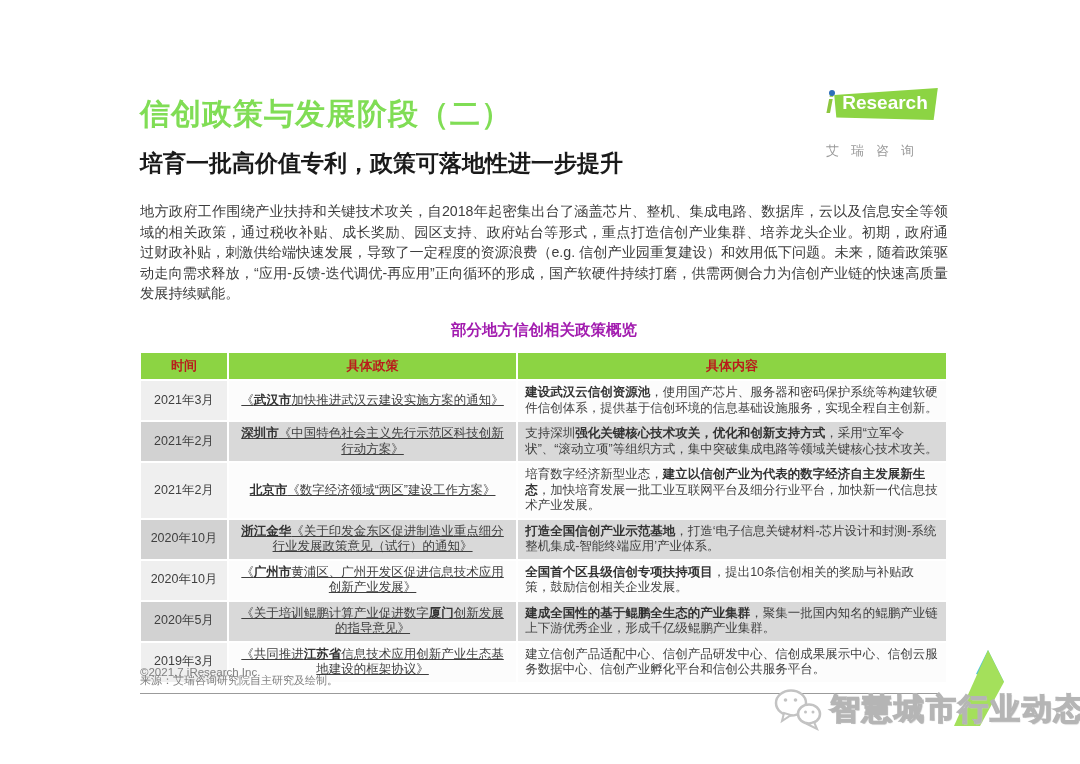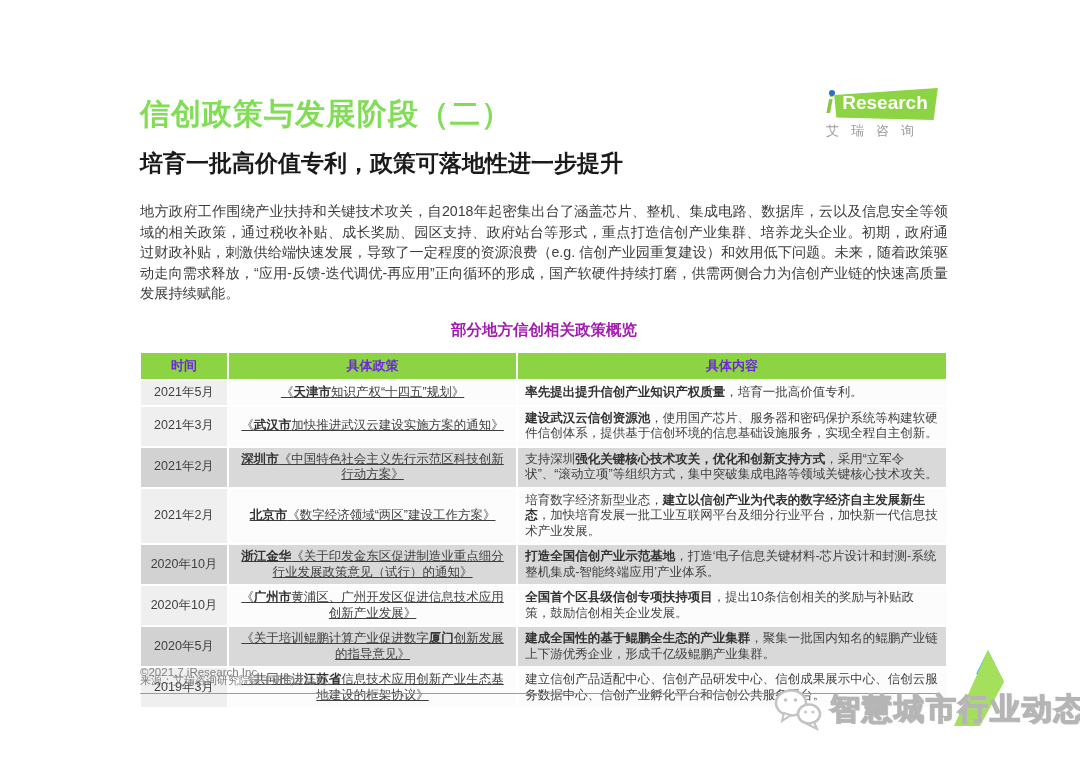--- a/index.html
+++ b/index.html
@@ -23,33 +23,33 @@
   }
   
   .logo { position:absolute; left:826px; top:88px; width:130px; }
   .logo-row { display:flex; align-items:flex-end; }
   .logo-i { color:#8cc63f; font-weight:bold; font-size:26px; position:relative; margin-right:1px; font-style:italic; }
   .logo-i::before { content:''; position:absolute; top:1px; left:3px; width:6px; height:6px; border-radius:50%; background:#2e6fba; }
   .logo-flag {
     background:#8cd443; color:#ffffff; font-weight:bold; font-size:19px;
     padding:4px 10px 6px 8px; clip-path:polygon(0 22%, 100% 0, 96% 100%, 2% 92%);
   }
-  .logo-cn { margin-top:2px; color:#9a9a9a; font-size:13px; letter-spacing:12px; white-space:nowrap; }
+  .logo-cn { margin-top:22px; color:#9a9a9a; font-size:13px; letter-spacing:12px; white-space:nowrap; }
   
   .table-title {
     position:absolute; left:140px; top:320px; width:808px; text-align:center;
     font-size:15.5px; font-weight:bold; color:#a21caf;
   }
   table.policy-table {
     position:absolute; left:139px; top:351px; width:809px;
     border-collapse:separate; border-spacing:2px;
     font-size:12.5px; color:#3f3f3f;
   }
   .policy-table th {
-    background:#8cd443; color:#6d28d9; font-weight:bold; font-size:13px;
+    background:#8cd443; color:#b91c1c; font-weight:bold; font-size:13px;
     padding:4px 2px; text-align:center;
   }
   .policy-table td { padding:4px 7px; vertical-align:middle; line-height:15.5px; }
   .policy-table td.time { text-align:center; white-space:nowrap; }
   .policy-table td.policy { text-align:center; text-decoration:underline; }
   .policy-table td.content { text-align:left; }
   tr.light td { background:#fcfcfc; }
   tr.light td.time { background:#efefef; }
   tr.dark td { background:#d9d9d9; }
   tr.dark td.time { background:#d2d2d2; }
@@ -98,25 +98,20 @@
         <col style="width:429px">
       </colgroup>
     <thead>
       <tr>
         <th>时间</th>
         <th>具体政策</th>
         <th>具体内容</th>
       </tr>
     </thead>
     <tbody>
-      <tr class="light">
-        <td class="time">2021年5月</td>
-        <td class="policy"><span>《</span><b>天津市</b><span>知识产权“十四五”规划》</span></td>
-        <td class="content"><span></span><b>率先提出提升信创产业知识产权质量</b><span>，培育一批高价值专利。</span></td>
-      </tr>
       <tr class="light">
         <td class="time">2021年3月</td>
         <td class="policy"><span>《</span><b>武汉市</b><span>加快推进武汉云建设实施方案的通知》</span></td>
         <td class="content"><span></span><b>建设武汉云信创资源池</b><span>，使用国产芯片、服务器和密码保护系统等构建软硬件信创体系，提供基于信创环境的信息基础设施服务，实现全程自主创新。</span></td>
       </tr>
       <tr class="dark">
         <td class="time">2021年2月</td>
         <td class="policy"><b>深圳市</b><span>《中国特色社会主义先行示范区科技创新行动方案》</span></td>
         <td class="content"><span>支持深圳</span><b>强化关键核心技术攻关，优化和创新支持方式</b><span>，采用“立军令状”、“滚动立项”等组织方式，集中突破集成电路等领域关键核心技术攻关。</span></td>
       </tr>

